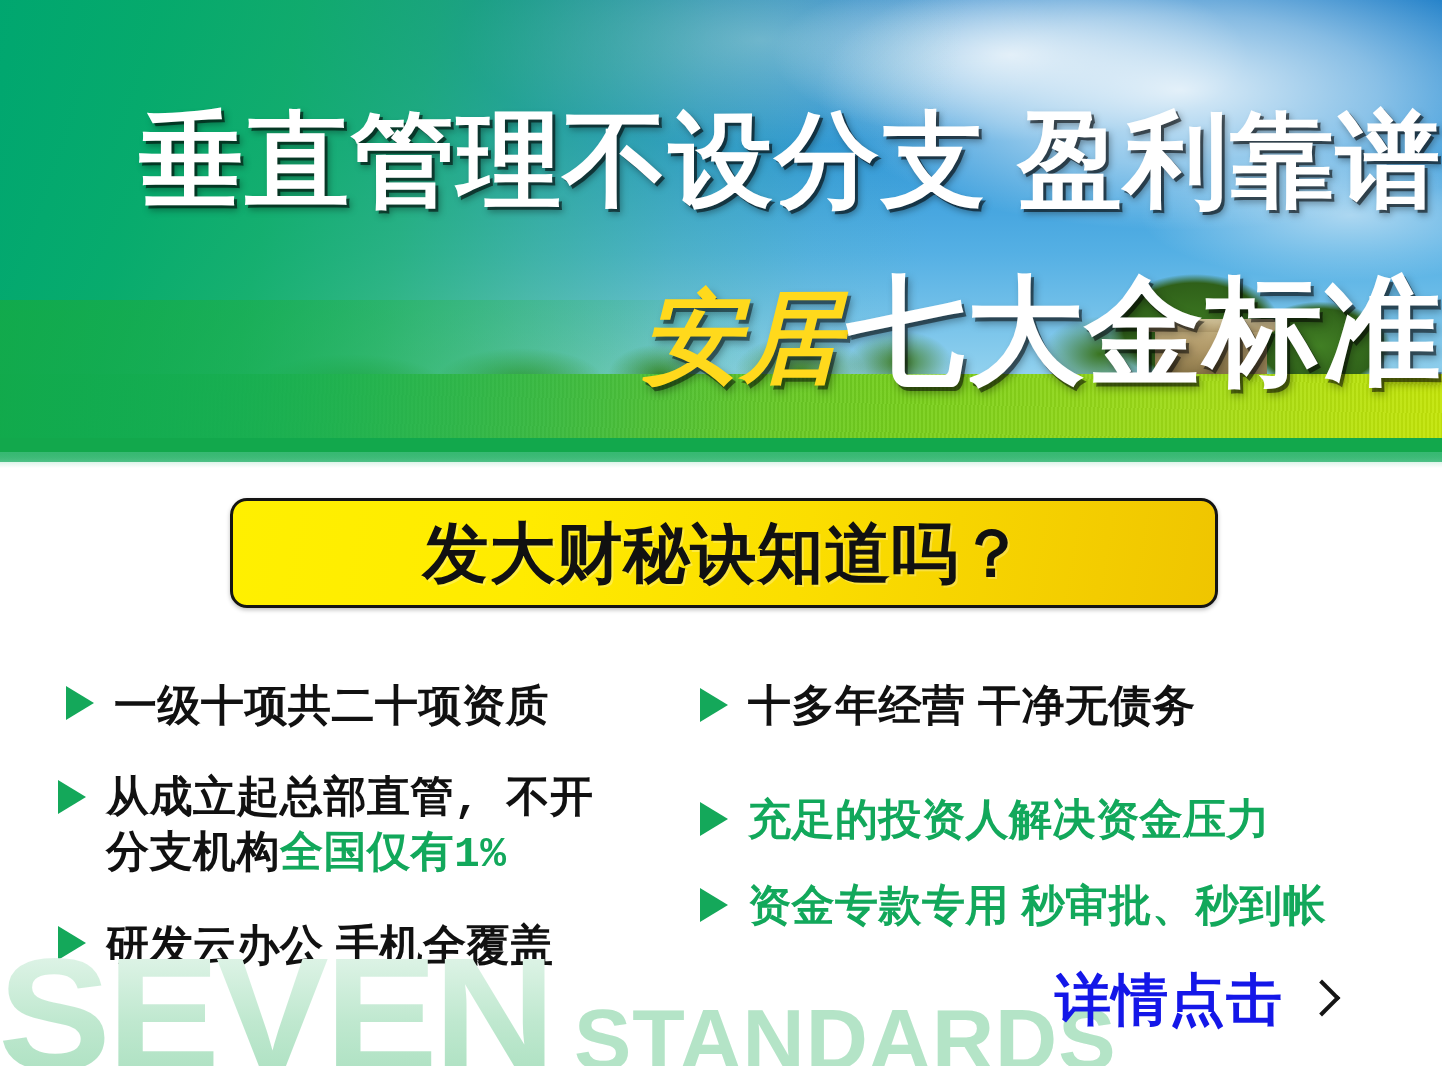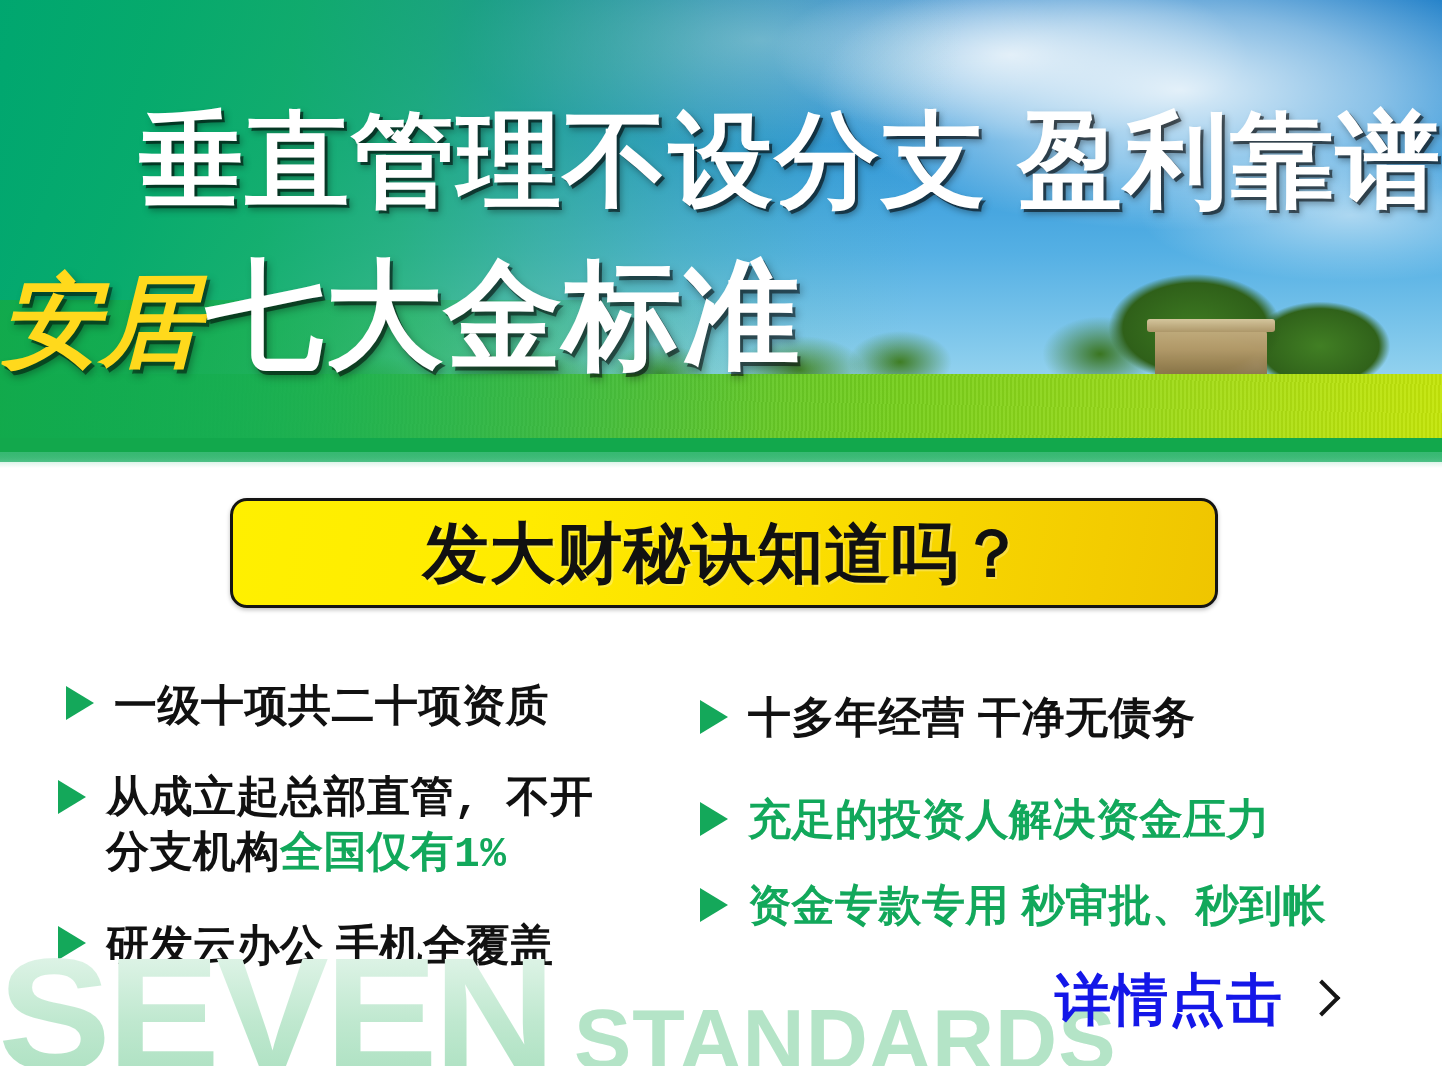--- a/index.html
+++ b/index.html
@@ -126,22 +126,22 @@
     color: #ffffff;
     letter-spacing: 2px;
     white-space: nowrap;
     text-shadow:
        3px 3px 0 rgba(0,0,0,.55),
        4px 5px 7px rgba(0,0,0,.35);
   }
   .hero-sub {
     position: absolute;
     left: 0; right: 0;
-    top: 256px;
-    text-align: left;
+    top: 272px;
+    text-align: right;
     font-size: 118px;
     line-height: 1;
     font-weight: 700;
     white-space: nowrap;
     letter-spacing: 1px;
   }
   .hero-sub .anju {
     color: #FFD91C;
     font-style: italic;
     font-size: 100px;
@@ -200,21 +200,21 @@
     letter-spacing: .5px;
     white-space: pre-line;
   }
   .bullet .btxt.green { color: #12A85B; }
   .bullet .btxt .hl { color: #12A85B; }
 
   .b-l1 { position: absolute; left: 8px; top: 18px; }
   .b-l2 { position: absolute; left: 0; top: 112px; font-family: Liberation Mono, monospace; }
   .b-l3 { position: absolute; left: 0; top: 258px; }
 
-  .b-r1 { position: absolute; left: 0; top: 18px; margin-top: 12px; }
+  .b-r1 { position: absolute; left: 0; top: 18px; }
   .b-r2 { position: absolute; left: 0; top: 132px; justify-content: space-between; }
   .b-r3 { position: absolute; left: 0; top: 218px; justify-content: center; }
 
   .b-r1 .tri, .b-r2 .tri, .b-r3 .tri { margin-top: 10px; }
 
   
   .cta {
     position: absolute;
     left: 1055px; top: 972px;
     display: flex;

